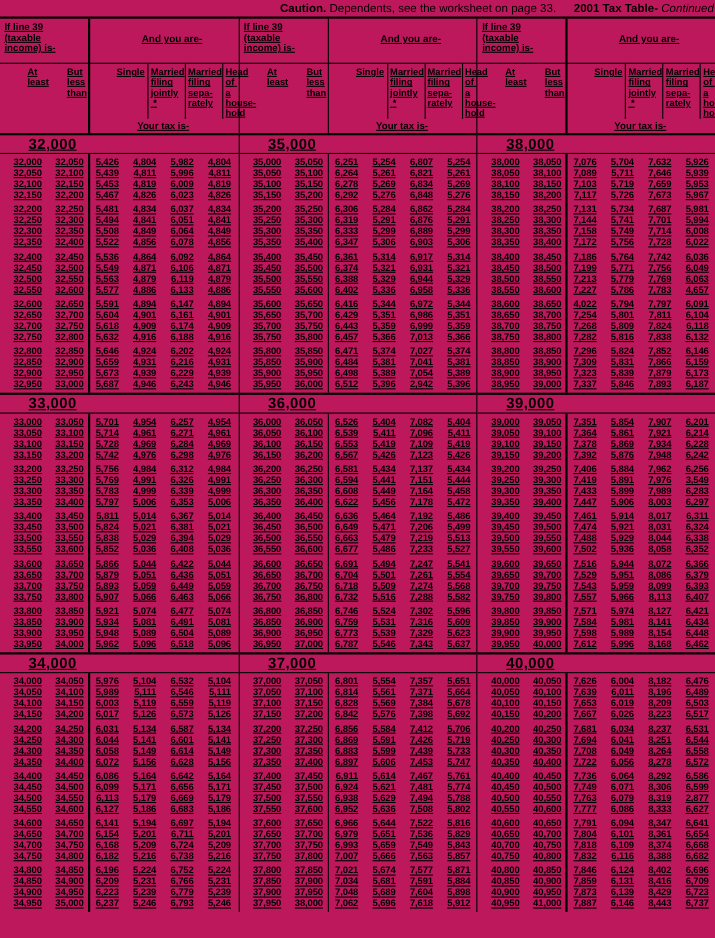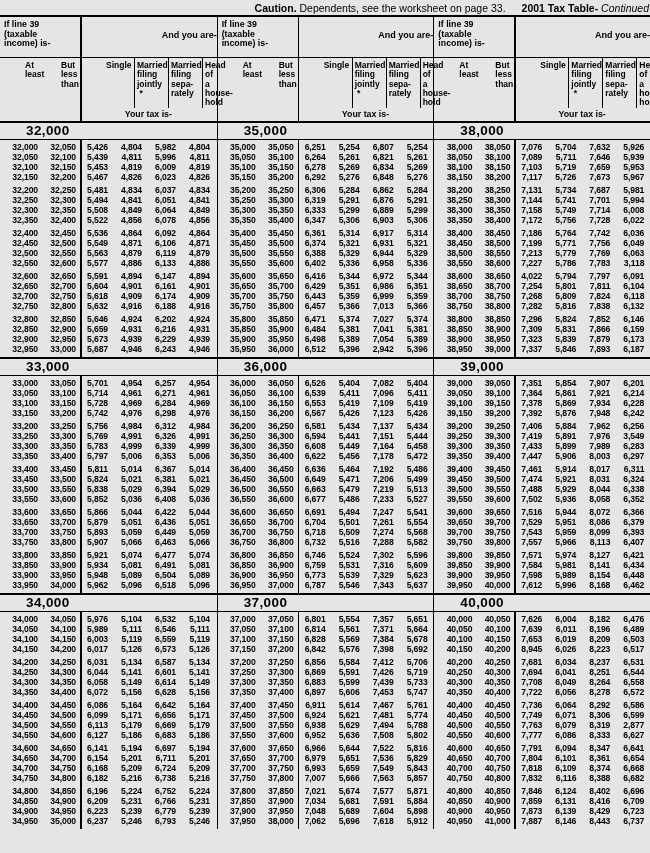--- a/index.html
+++ b/index.html
@@ -1,34 +1,34 @@
 <!DOCTYPE html>
 <html><head>
 <meta charset="utf-8">
 <style>
   html,body{margin:0;padding:0;background:#fff;}
-  .page{position:relative;width:650px;height:853px;background:#e5e5e5;color:#000;
+  .page{position:relative;width:650px;height:853px;background:#be185d;color:#000;
         font-family:"Liberation Sans",sans-serif;overflow:hidden;}
   
   .caption{display:flex;align-items:flex-end;height:14px;font-size:10.5px;
            border-bottom:2px solid #000;padding-bottom:1px;white-space:nowrap;}
   .caption .sp{flex:1.02;}
   .caption .sp2{width:16px;}
   .caption b{font-weight:bold;}
   .caption i{font-style:italic;margin-top:48px;}
   .ttl{padding-right:1px;}
   
   .panels{display:flex;}
-  .panel{width:216.66px;box-sizing:border-box;flex:0 0 auto;}
+  .panel{width:216.66px;box-sizing:border-box;flex:0 0 auto;text-decoration:underline;}
   .panel + .panel{border-left:1.5px solid #000;}
   .phead{position:relative;}
   .phead::before{content:"";position:absolute;left:80px;top:0;bottom:0;width:1.5px;background:#000;}
   .h1{display:grid;grid-template-columns:80px 1fr;height:40px;border-bottom:1px solid #000;}
   .h1 .inc{font-size:8.8px;font-weight:bold;line-height:9.6px;white-space:pre-line;padding:3px 0 0 4px;}
-  .h1 .aya{font-size:9px;font-weight:bold;text-align:right;padding-top:13px;padding-left:16px;}
+  .h1 .aya{font-size:9px;font-weight:bold;text-align:center;padding-top:13px;padding-left:16px;}
   .h2{display:grid;grid-template-columns:38px 42px 34px 34px 34px 34px;height:50px;}
   .hc{font-size:8.5px;font-weight:bold;line-height:9.3px;white-space:pre-wrap;padding-top:3px;box-sizing:border-box;margin-left:20px;}
   .hc0{padding-left:5px;}
   .hc1{padding-left:3px;}
   .hc2{padding-left:6px;}
   .hc3,.hc4,.hc5{border-left:1px solid #000;padding-left:2px;}
   .yourtax{display:grid;grid-template-columns:80px 1fr;height:13px;}
   .yourtax span{font-size:8.8px;font-weight:bold;text-align:center;line-height:12px;}
   
   .sectitle{height:16px;border-top:2px solid #000;border-bottom:1.5px solid #000;
@@ -1227,21 +1227,21 @@
             <span class="c3">5,779</span>
             <span class="c4">7,769</span>
             <span class="c5">6,063</span>
           </div>
           <div class="row">
             <span class="c0">38,550</span>
             <span class="c1">38,600</span>
             <span class="c2">7,227</span>
             <span class="c3">5,786</span>
             <span class="c4">7,783</span>
-            <span class="c5">3,118</span>
+            <span class="c5">4,657</span>
           </div>
           <div class="row grp">
             <span class="c0">38,600</span>
             <span class="c1">38,650</span>
             <span class="c2">4,022</span>
             <span class="c3">5,794</span>
             <span class="c4">7,797</span>
             <span class="c5">6,091</span>
           </div>
           <div class="row">
@@ -1486,21 +1486,21 @@
             <span class="c0">40,100</span>
             <span class="c1">40,150</span>
             <span class="c2">7,653</span>
             <span class="c3">6,019</span>
             <span class="c4">8,209</span>
             <span class="c5">6,503</span>
           </div>
           <div class="row">
             <span class="c0">40,150</span>
             <span class="c1">40,200</span>
-            <span class="c2">8,945</span>
+            <span class="c2">7,667</span>
             <span class="c3">6,026</span>
             <span class="c4">8,223</span>
             <span class="c5">6,517</span>
           </div>
           <div class="row grp">
             <span class="c0">40,200</span>
             <span class="c1">40,250</span>
             <span class="c2">7,681</span>
             <span class="c3">6,034</span>
             <span class="c4">8,237</span>

